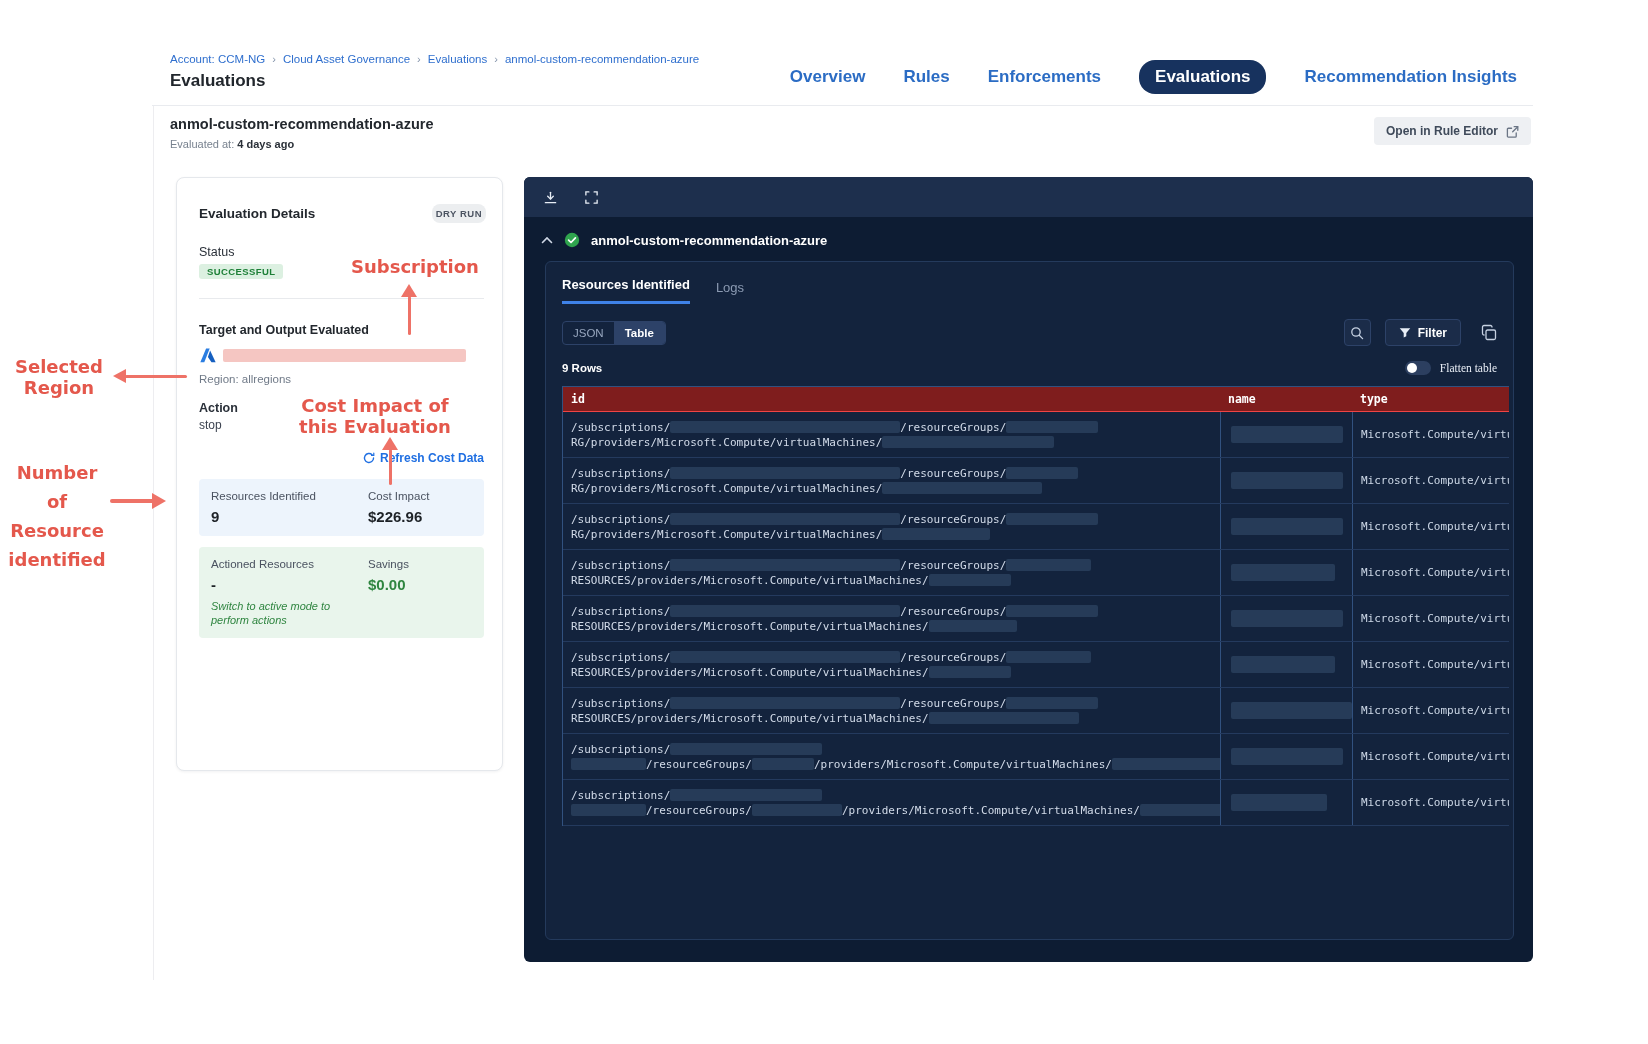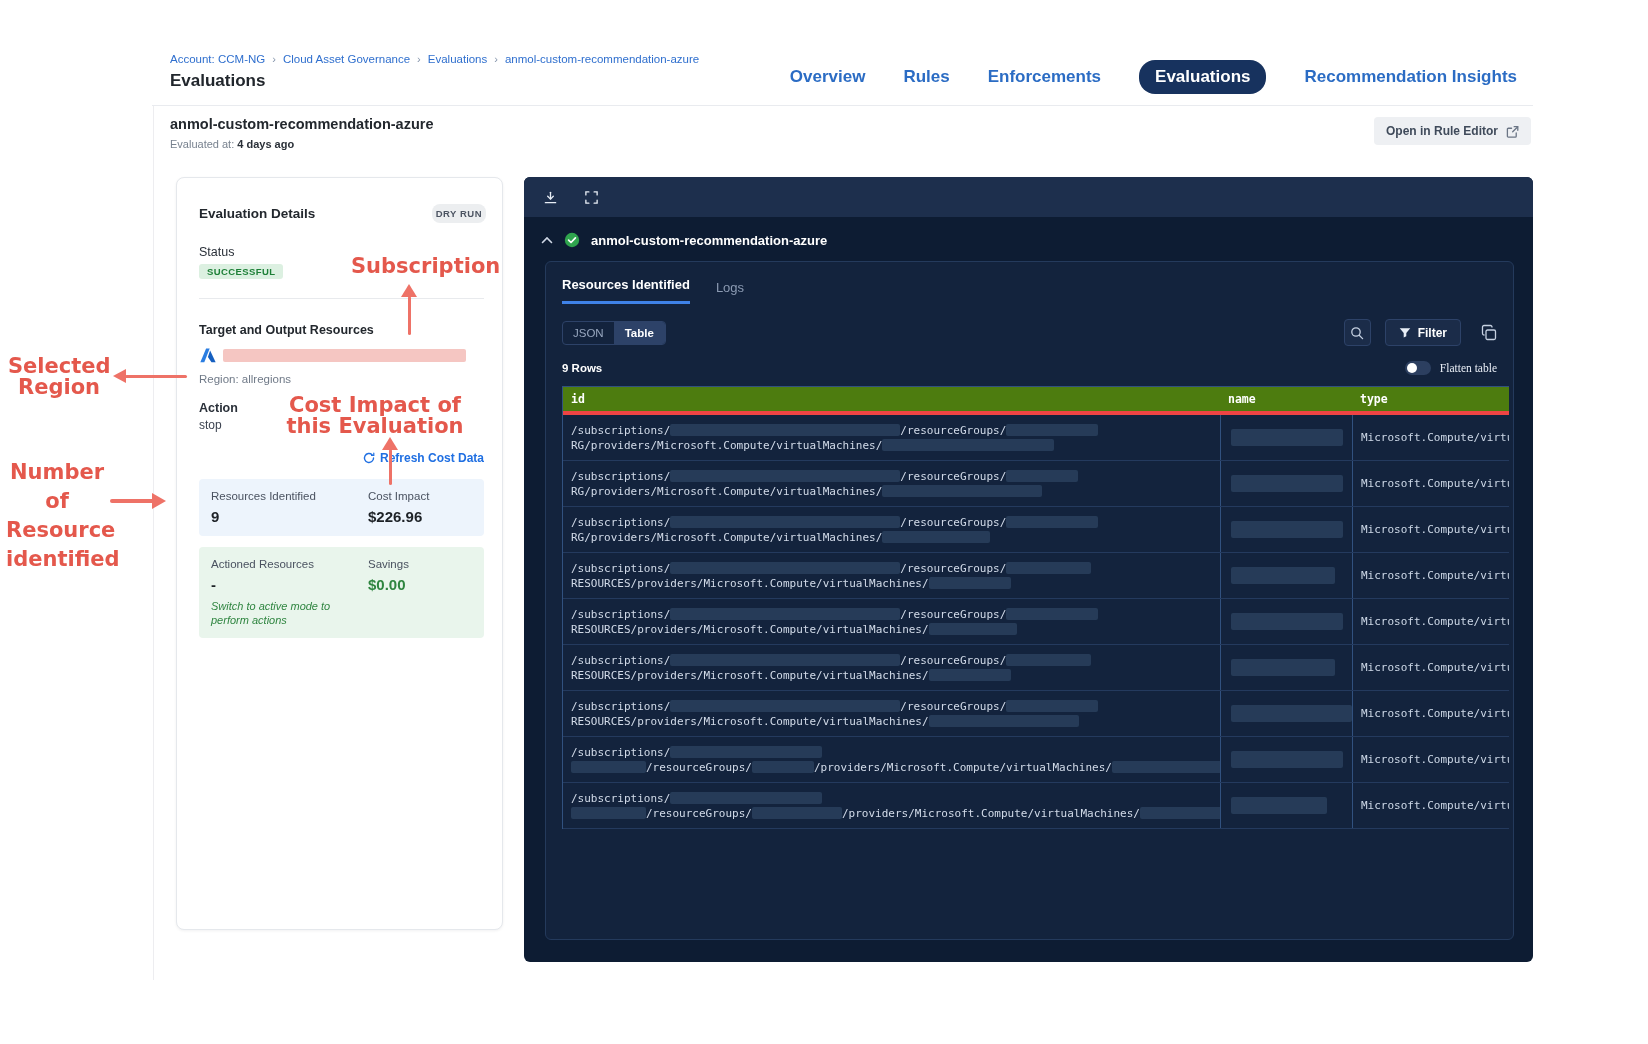--- a/index.html
+++ b/index.html
@@ -21,21 +21,21 @@
 
   
   .sub-title { position:absolute; left:170px; top:116px; font-size:14.5px; font-weight:700; color:#23282e; }
   .sub-meta { position:absolute; left:170px; top:138px; font-size:11px; color:#78828f; }
   .sub-meta b { color:#2a3038; font-weight:700; }
   .open-btn { position:absolute; right:117px; top:117px; height:28px; background:#eef0f3; border-radius:4px;
               display:flex; align-items:center; gap:8px; padding:0 12px; cursor:pointer;
               font-size:12px; font-weight:700; color:#3f4a5a; }
 
   
-  .card { position:absolute; left:176px; top:177px; width:327px; height:753px; background:#fff;
+  .card { position:absolute; left:176px; top:177px; width:327px; height:594px; background:#fff;
           border:1px solid #e5e8ec; border-radius:8px; box-shadow:0 1px 3px rgba(16,24,40,.06);
           padding:26px 16px 0 22px; }
   .card-head { display:flex; justify-content:space-between; align-items:center; }
   .card-head .t { font-size:13.5px; font-weight:700; color:#23282e; }
   .badge-dry { background:#eceef0; color:#4c5462; font-size:9.5px; font-weight:700; letter-spacing:.5px;
                padding:4px 4px; border-radius:8px; }
   .lbl { font-size:12.5px; color:#2a3039; }
   .status-lbl { margin-top:22px; }
   .badge-ok { display:inline-block; margin-top:5px; background:#dcf0e1; color:#1d7f37; font-size:9.5px;
               font-weight:700; letter-spacing:.4px; padding:2px 8px; border-radius:3px; }
@@ -86,37 +86,37 @@
   .rows-row { margin-top:15px; padding:0 16px; display:flex; align-items:center; justify-content:space-between; }
   .rows-count { color:#fff; font-weight:700; font-size:11.5px; }
   .flatten { display:flex; align-items:center; gap:9px; }
   .switch { width:26px; height:14px; background:#2c3f60; border-radius:7px; position:relative; cursor:pointer; }
   .switch .knob { position:absolute; left:2px; top:2px; width:10px; height:10px; background:#fff; border-radius:50%; }
   .flatten-lbl { color:#e9eef6; font-size:11.5px;font-family:Liberation Serif, serif; }
 
   
   .gtable { margin:11px 0 0 16px; width:947px; border-left:1px solid #31517f;
             font-family:"DejaVu Sans Mono", monospace; }
-  .thead { display:flex; background:#4d7c0f; border-top:1px solid #31517f; border-bottom:4px solid #ef4444; }
+  .thead { display:flex; background:#7f1d1d; border-top:1px solid #31517f; border-bottom:1px solid #ef4444; }
   .th { font-size:11.5px; font-weight:700; color:#fff; padding:5px 8px; }
   .tr { display:flex; border-bottom:1px solid #243a5e; height:46px; }
   .td { overflow:hidden; }
   .col-id { width:657px; }
   .col-name { width:132px; }
   .col-type { flex:1; }
   .td.col-id { padding:8px 8px 0 8px; }
   .td .line { font-size:11px; line-height:15px; color:#d2dbe9; white-space:nowrap; }
   .bar { display:inline-block; height:12px; background:#263b58; border-radius:2px; vertical-align:-2px; }
   .td.col-name { display:flex; align-items:center; padding-left:10px; border-left:1px solid #31517f; }
   .name-bar { height:17px; background:#263b58; border-radius:2px; }
   .td.col-type { display:flex; align-items:center; padding-left:8px; border-left:1px solid #31517f;
                  font-size:11px; color:#cdd8e7; white-space:nowrap; }
 
   
-  .ann { position:absolute; color:#e4584c; font-weight:700; font-size:21px; line-height:21px;
+  .ann { position:absolute; color:#e4584c; font-weight:700; font-size:18px; line-height:21px;
          text-align:center; font-family:"DejaVu Sans", sans-serif; z-index:5; }
   .ann-line { position:absolute; background:#ee7267; z-index:5; border-radius:2px; }
   .ann-head { position:absolute; width:0; height:0; z-index:5; }
   .head-up    { border-left:8px solid transparent; border-right:8px solid transparent; border-bottom:13px solid #ee7267; }
   .head-left  { border-top:7px solid transparent; border-bottom:7px solid transparent; border-right:13px solid #ee7267; }
   .head-right { border-top:8px solid transparent; border-bottom:8px solid transparent; border-left:14px solid #ee7267; }
 </style>
 </head>
 <body>
 
@@ -160,21 +160,21 @@
   </div>
 
   <div class="card">
     <div class="card-head">
       <span class="t">Evaluation Details</span>
       <span class="badge-dry">DRY RUN</span>
     </div>
     <div class="lbl status-lbl">Status</div>
     <span class="badge-ok">SUCCESSFUL</span>
     <div class="card-divider"></div>
-    <div class="target-lbl">Target and Output Resources</div>
+    <div class="target-lbl">Target and Output Evaluated</div>
     <div class="azure-row">
       <span class="icon-btn">
         <svg width="18" height="17" viewBox="0 0 16 15">
           <polygon points="6.3,1.2 9.5,1.2 4.7,13.6 1.2,13.6" fill="#2a7de1"></polygon>
           <polygon points="9.9,3.1 14.8,13.6 11.1,13.6 7.9,8.9" fill="#155fc0"></polygon>
         </svg>
       </span>
       <span class="redact-pink"></span>
     </div>
     <div class="region">Region: allregions</div>

